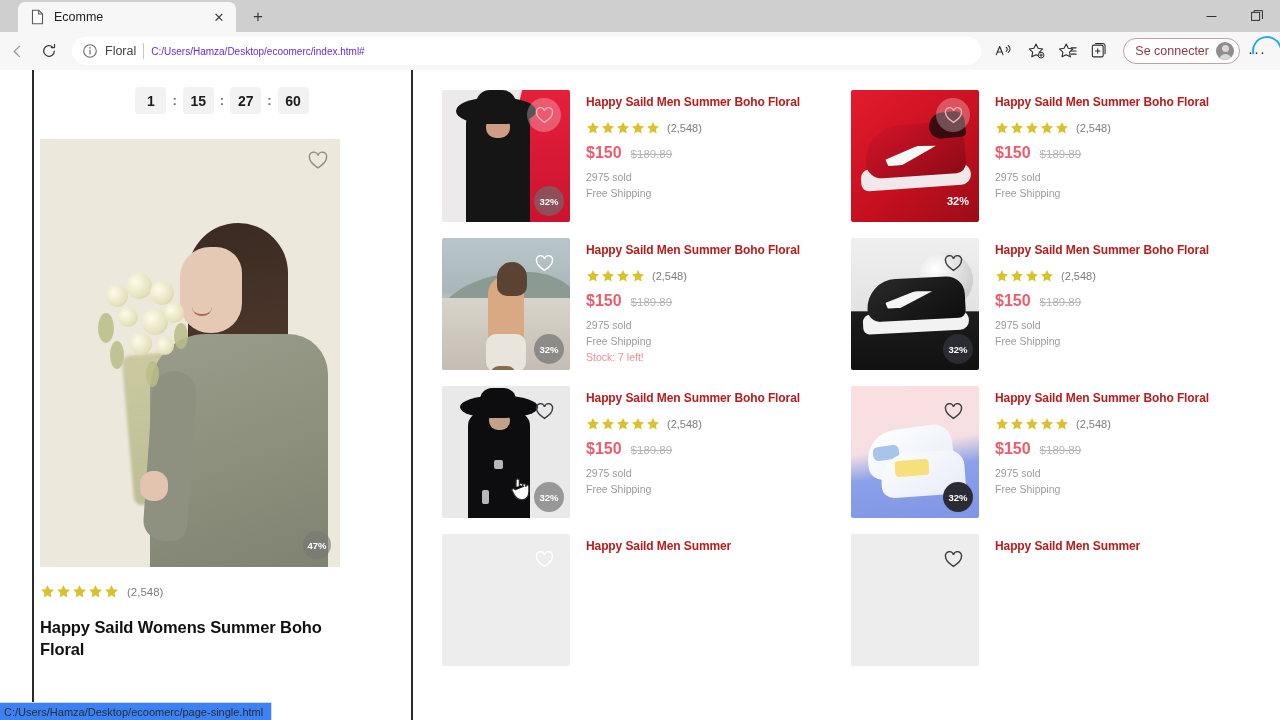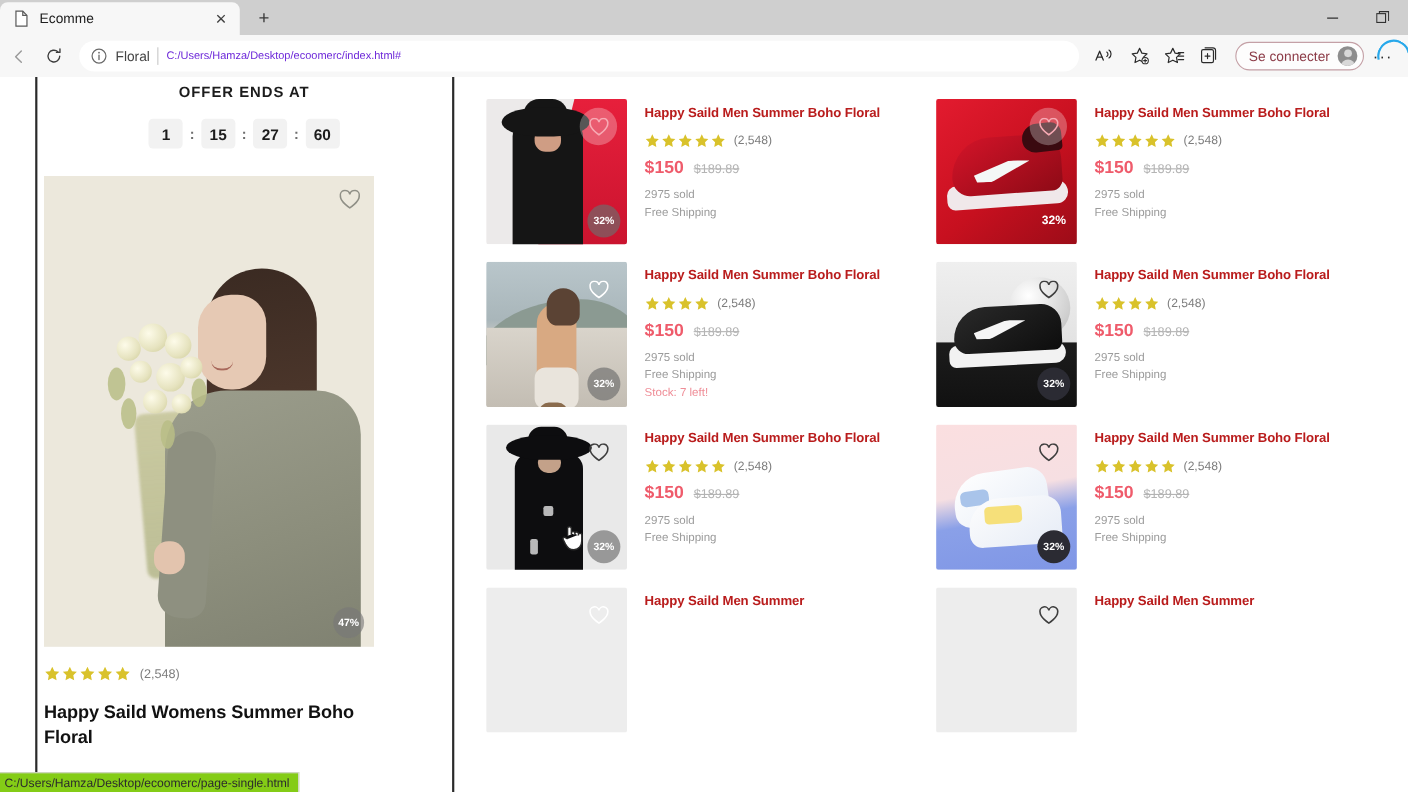--- a/index.html
+++ b/index.html
@@ -12,21 +12,21 @@
   }
 
   
   .browser { width: 1280px; height: 720px; display: flex; flex-direction: column; position: relative; }
 
   .titlebar {
     height: 32px; background: #cfcfcf;
     display: flex; align-items: flex-end; position: relative; flex: 0 0 32px;
   }
   .tab {
-    margin-left: 0; width: 218px; height: 30px;
+    margin-left: 18px; width: 218px; height: 30px;
     background: #f7f7f7; border-radius: 7px 7px 0 0;
     display: flex; align-items: center; padding: 0 8px 0 12px; gap: 9px;
   }
   .tab-fav { width: 15px; height: 16px; position: relative; flex: 0 0 15px; }
   .tab-fav svg { display: block; }
   .tab-title { font-size: 12.5px; color: #202020; flex: 1; white-space: nowrap; overflow: hidden; }
   .tab-close {
     width: 18px; height: 18px; display: flex; align-items: center; justify-content: center;
     font-size: 13px; color: #404040; border-radius: 3px;
   }
@@ -373,21 +373,21 @@
 
   
   .cursor {
     position: absolute; left: 509px; top: 405px; width: 22px; height: 28px;
     z-index: 60; pointer-events: none;
   }
 
   
   .statusbar {
     position: absolute; left: 0; bottom: 0; height: 18px;
-    background: #84cc16; border: 1px solid #d8d8d8; border-left: none; border-bottom: none;
+    background: #3b82f6; border: 1px solid #d8d8d8; border-left: none; border-bottom: none;
     display: flex; align-items: center; padding: 0 8px 0 4px;
     font-size: 11px; color: #2c2c2c; z-index: 50; white-space: nowrap;
   }
   
   .scrollbar {
     position: absolute; right: 0; top: 0; bottom: 0; width: 0px;
   }
 </style>
 </head>
 <body>
@@ -483,21 +483,20 @@
   </div>
 
   <div class="viewport">
     <div class="page">
 
       <div class="rail-edge"></div>
 
       <div class="sidebar">
         <div class="divider-v"></div>
 
-        <div class="offer-label">OFFER ENDS AT</div>
 
         <div class="countdown">
           <span class="cd-box">1</span>
           <span class="cd-colon">:</span>
           <span class="cd-box">15</span>
           <span class="cd-colon">:</span>
           <span class="cd-box">27</span>
           <span class="cd-colon">:</span>
           <span class="cd-box">60</span>
         </div>

